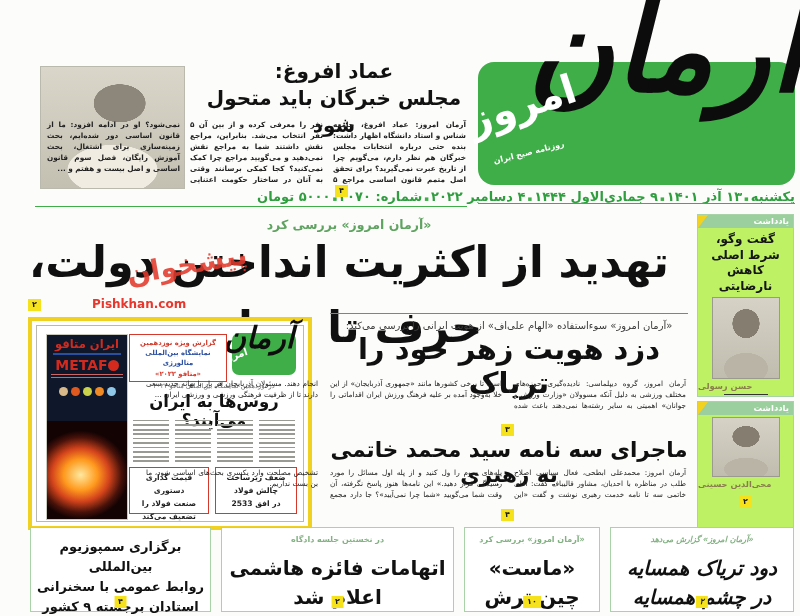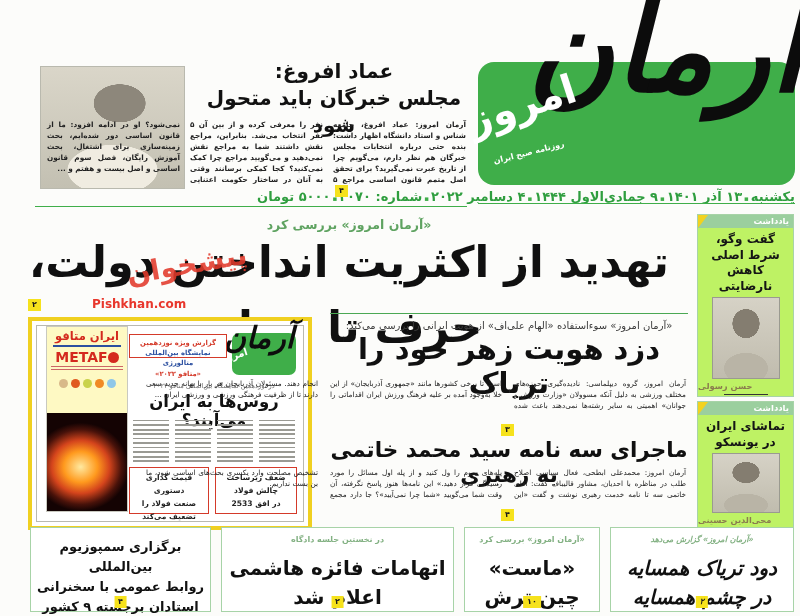--- a/index.html
+++ b/index.html
@@ -59,35 +59,35 @@
   .sb-author{font-size:8.3px;font-weight:bold;color:#8a7c4e;text-align:left;margin-top:2px;}
   .sb-hr{width:44px;margin:3px auto 3px;border-top:1px solid #333;}
   .sb-badge-wrap{text-align:center;}
 
   
   .metafo{left:28px;top:317px;width:284px;height:213px;border:4px solid #f0d020;background:#fff;box-sizing:border-box;padding:4px;}
   .mt-inner{position:relative;width:100%;height:100%;border:1px solid #b9b9b1;box-sizing:border-box;background:#fff;}
   .mt-logo{position:absolute;right:7px;top:7px;width:64px;height:42px;background:#3fae49;border-radius:7px;}
   .mt-logo-arman{position:absolute;right:9px;top:-6px;width:62px;font-size:30px;font-weight:bold;font-style:italic;color:#0d0d0d;text-align:center;letter-spacing:-2px;}
   .mt-logo-emrooz{position:absolute;right:55px;top:24px;font-size:10px;font-weight:bold;color:#fff;transform:rotate(-18deg);}
-  .mt-promo{position:absolute;left:92px;top:8px;width:98px;height:24px;border:1.4px solid #d43a2a;box-sizing:border-box;padding:3px 2px;text-align:center;line-height:1.5;}
+  .mt-promo{position:absolute;left:92px;top:8px;width:98px;height:48px;border:1.4px solid #d43a2a;box-sizing:border-box;padding:3px 2px;text-align:center;line-height:1.5;}
   .mt-promo .l1,.mt-promo .l3{font-size:6.8px;font-weight:bold;color:#d43a2a;}
   .mt-promo .l2{font-size:6.8px;font-weight:bold;color:#2b4fa0;}
   .mt-kicker{position:absolute;left:94px;top:56px;width:166px;font-size:6.6px;color:#6d6d6d;text-align:center;}
   .mt-headline{position:absolute;left:94px;top:66px;width:166px;font-size:16.5px;font-weight:900;color:#111;text-align:center;}
   .mt-cols{position:absolute;left:96px;top:94px;width:162px;height:42px;
     background:repeating-linear-gradient(180deg,#9a9a94 0 1.5px,rgba(0,0,0,0) 1.5px 4.5px);
     -webkit-mask:repeating-linear-gradient(90deg,#000 0 36px,rgba(0,0,0,0) 36px 42px);
             mask:repeating-linear-gradient(90deg,#000 0 36px,rgba(0,0,0,0) 36px 42px);}
   .mt-sub{position:absolute;top:141px;height:47px;border:1.4px solid #d43a2a;box-sizing:border-box;
     font-size:7.6px;font-weight:bold;color:#222;text-align:center;line-height:1.7;padding-top:4px;}
   .mt-sub-r{left:178px;width:82px;}
   .mt-sub-l{left:92px;width:80px;}
   
-  .mt-cover{position:absolute;left:9px;top:0;width:82px;height:186px;border:1px solid #c9c9c0;box-sizing:border-box;background:#fef9c3;overflow:hidden;}
+  .mt-cover{position:absolute;left:9px;top:8px;width:82px;height:186px;border:1px solid #c9c9c0;box-sizing:border-box;background:#0f172a;overflow:hidden;}
   .mt-cv-title{font-size:11.5px;font-weight:900;color:#d42a1e;text-align:center;margin-top:2px;}
   .mt-cv-line{height:2px;background:#2b4fa0;margin:2px 6px;}
   .mt-cv-logo{font-size:14px;font-weight:900;color:#d42a1e;text-align:center;direction:ltr;letter-spacing:0;}
   .mt-cv-logo b{display:inline-block;width:11px;height:11px;background:#d42a1e;border-radius:50%;vertical-align:-1px;}
   .mt-cv-small{height:6px;margin:1px 4px;background:repeating-linear-gradient(180deg,#c66 0 1px,rgba(0,0,0,0) 1px 3px);}
   .mt-cv-dots{text-align:center;margin:1px 0 2px;}
   .mt-cv-dots span{display:inline-block;width:9px;height:9px;border-radius:50%;margin:0 1.5px;}
   .mt-cv-img{position:absolute;left:0;bottom:0;width:100%;height:98px;
     background:radial-gradient(ellipse 60% 45% at 42% 55%,#ffe9a0 0%,#ff9a1e 35%,#d4441c 60%,#48120a 85%,#140303 100%);}
 
@@ -152,22 +152,20 @@
     <div class="sb-author">حسن رسولی</div>
     <div class="sb-hr"></div>
     <div class="sb-badge-wrap"><span class="badge">۲</span></div>
   </div>
 
   <div class="abs sb-box sb2">
     <div class="sb-strip">
       <span class="sb-tri"></span>
       <span class="sb-strip-label">یادداشت</span>
     </div>
-    <div class="sb-title pre">تماشای ایران
-در یونسکو</div>
     <div class="sb-photo"></div>
     <div class="sb-author">محی‌الدین حسینی</div>
     <div class="sb-badge-wrap"><span class="badge">۲</span></div>
   </div>
 
   <div class="abs metafo">
     <div class="mt-inner">
       <div class="mt-logo"></div>
       <div class="mt-logo-arman">آرمان</div>
       <div class="mt-logo-emrooz">امروز</div>

